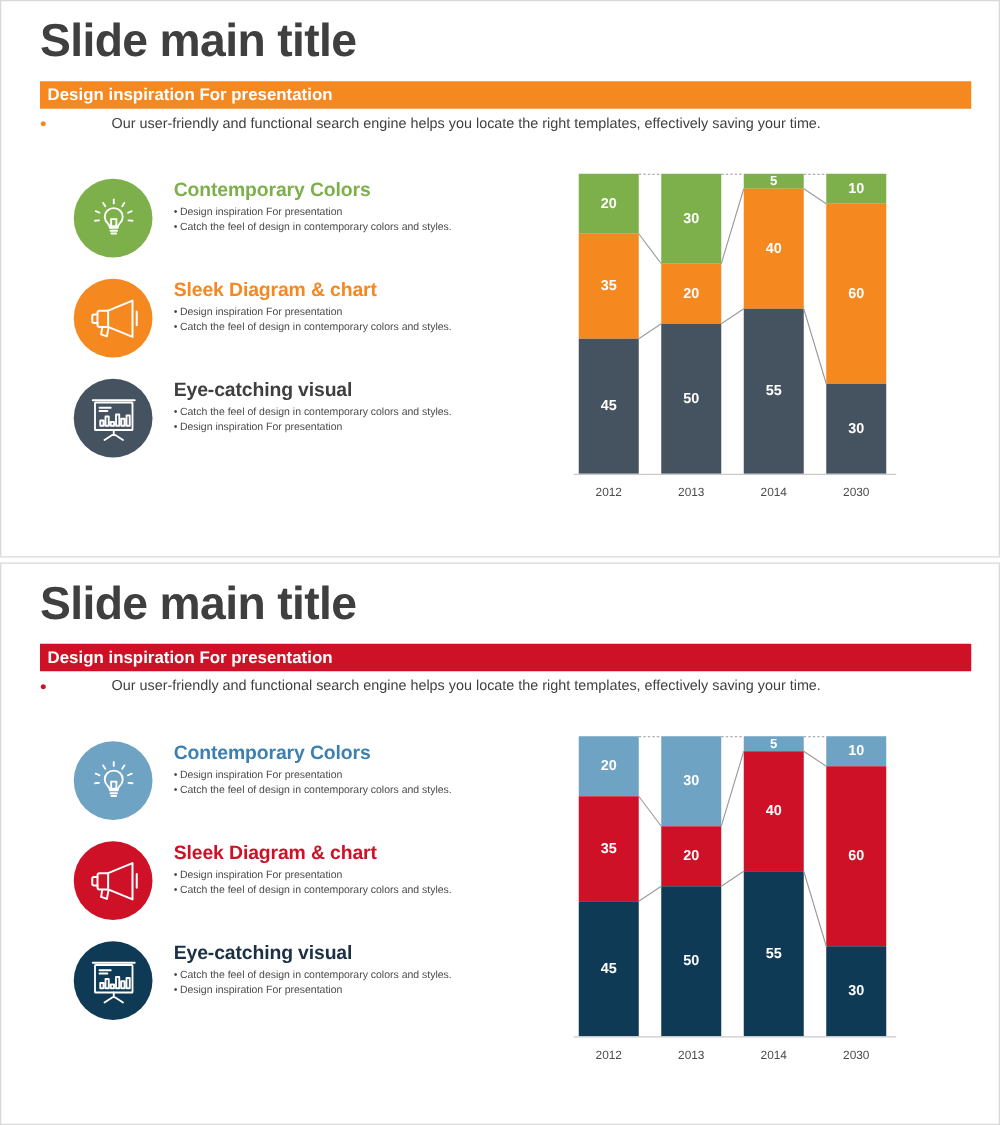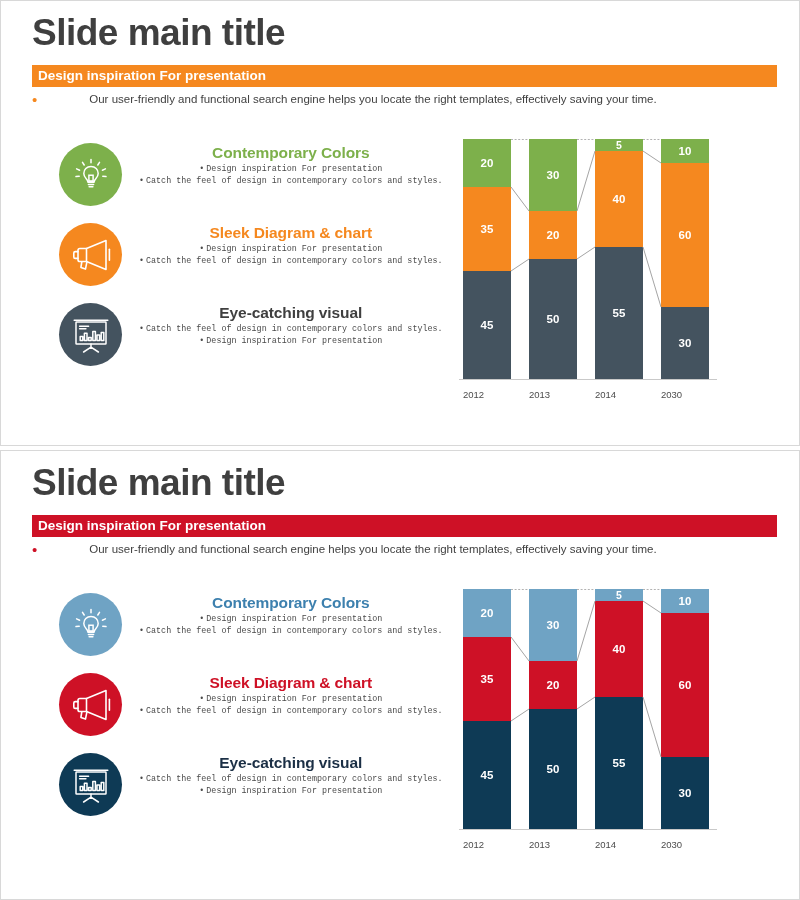--- a/index.html
+++ b/index.html
@@ -71,21 +71,20 @@
     line-height: 14px;
     margin-left: 44px;
   }
 
   
   .features {
     position: absolute;
     left: 58px;
     top: 142px;
     width: 380px;
-    text-align: center;
   }
   .feature {
     position: relative;
     display: flex;
     align-items: flex-start;
     margin-bottom: 17px;
     height: 63px;
   }
   .feat-icon {
     width: 63px; height: 63px;
@@ -105,21 +104,20 @@
     font-weight: bold;
     line-height: 18px;
     margin-bottom: 2px;
     letter-spacing: -0.1px;
   }
   .feat-line {
     font-size: 8.4px;
     color: #4a4a4a;
     line-height: 11.5px;
     white-space: nowrap;
-    font-family: Liberation Mono, monospace;
   }
   .feat-line .dot { margin-right: 2px; }
 
   
   .chart {
     position: absolute;
     left: 456px;
     top: 138px;
     width: 265px;
     height: 270px;
@@ -158,20 +156,21 @@
   .x-labels {
     position: absolute;
     top: 246px;
     left: 0;
     width: 265px;
     height: 20px;
   }
   .x-label {
     position: absolute;
     width: 48px;
+    text-align: center;
     font-size: 9.5px;
     color: #4c4c4c;
     top: 4px;
   }
   .connectors {
     position: absolute;
     left: 0; top: 0;
     width: 265px; height: 240px;
     pointer-events: none;
   }

